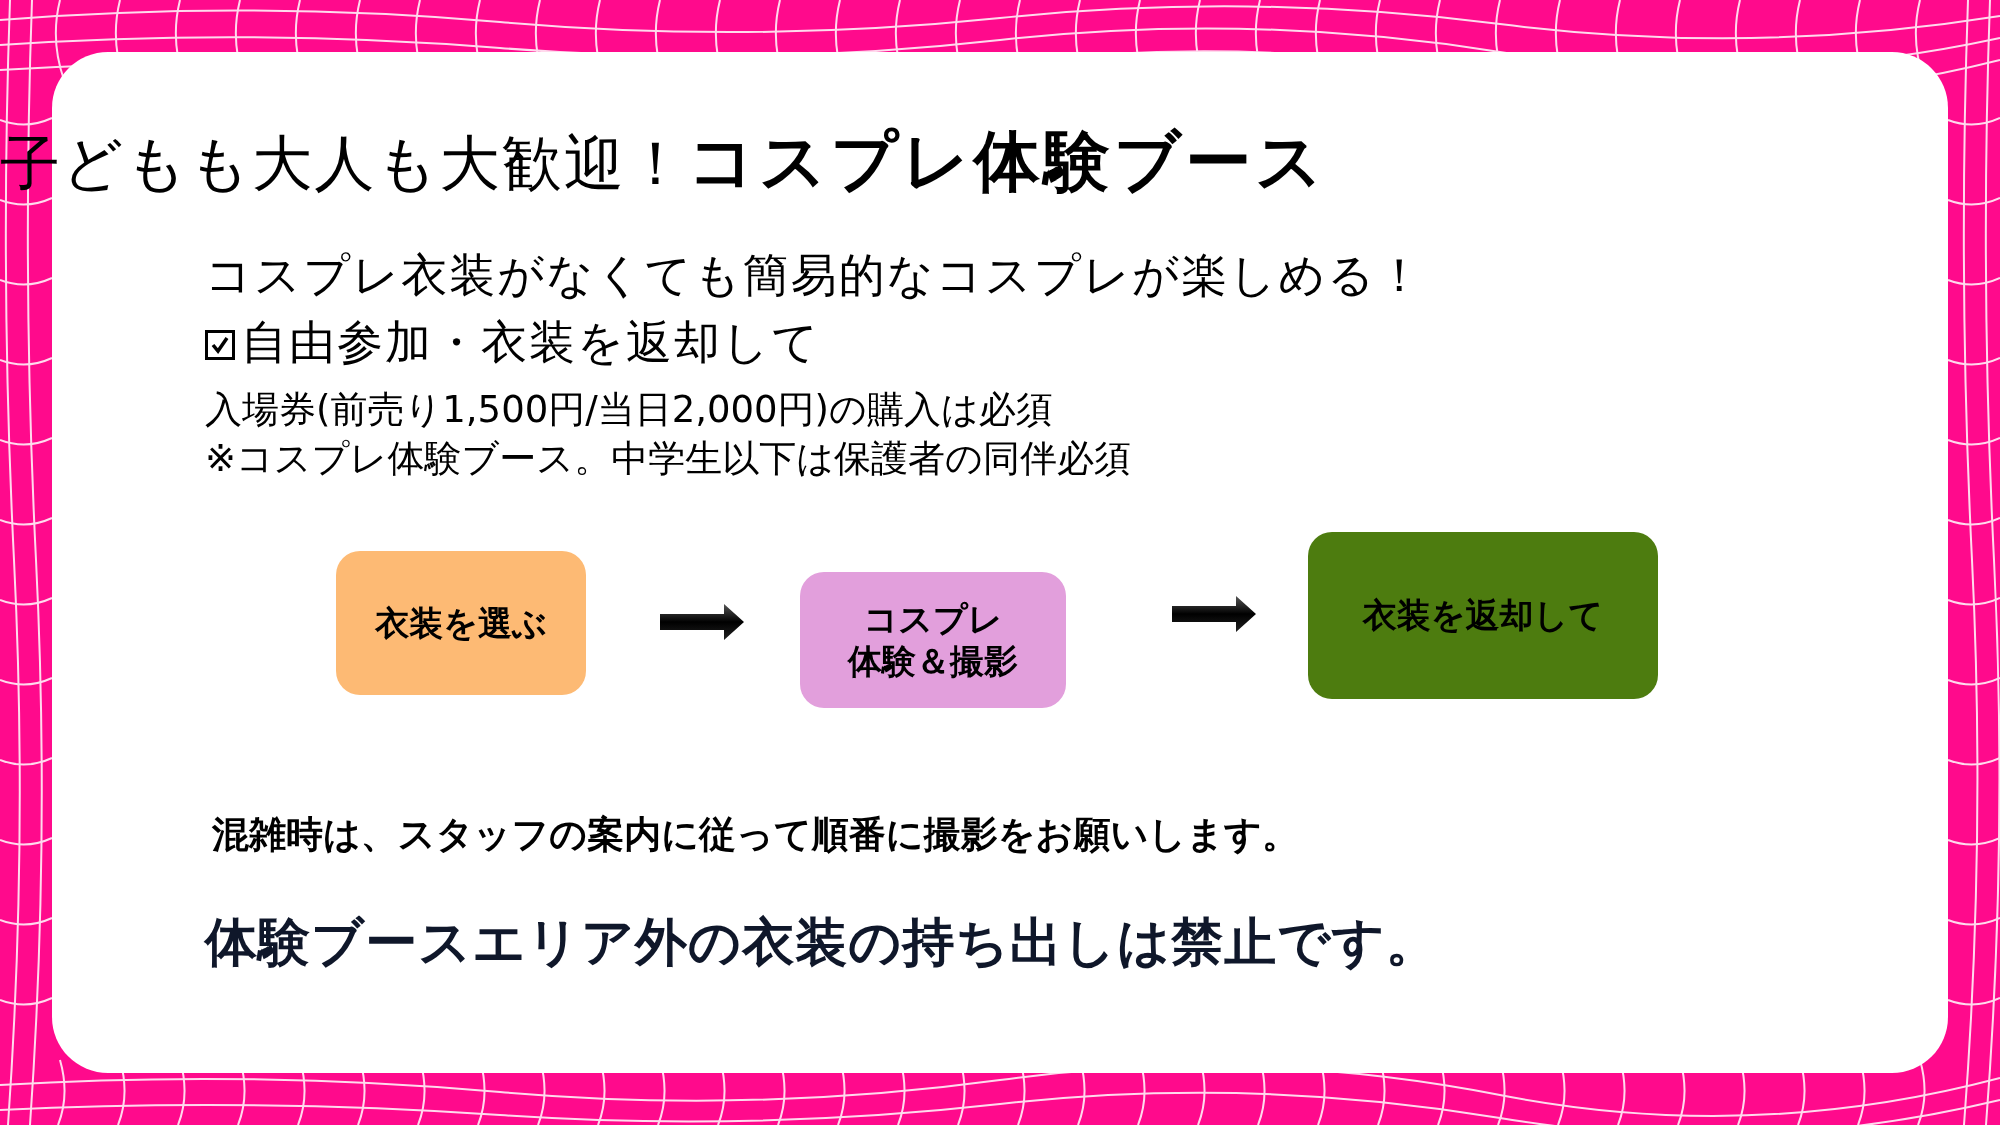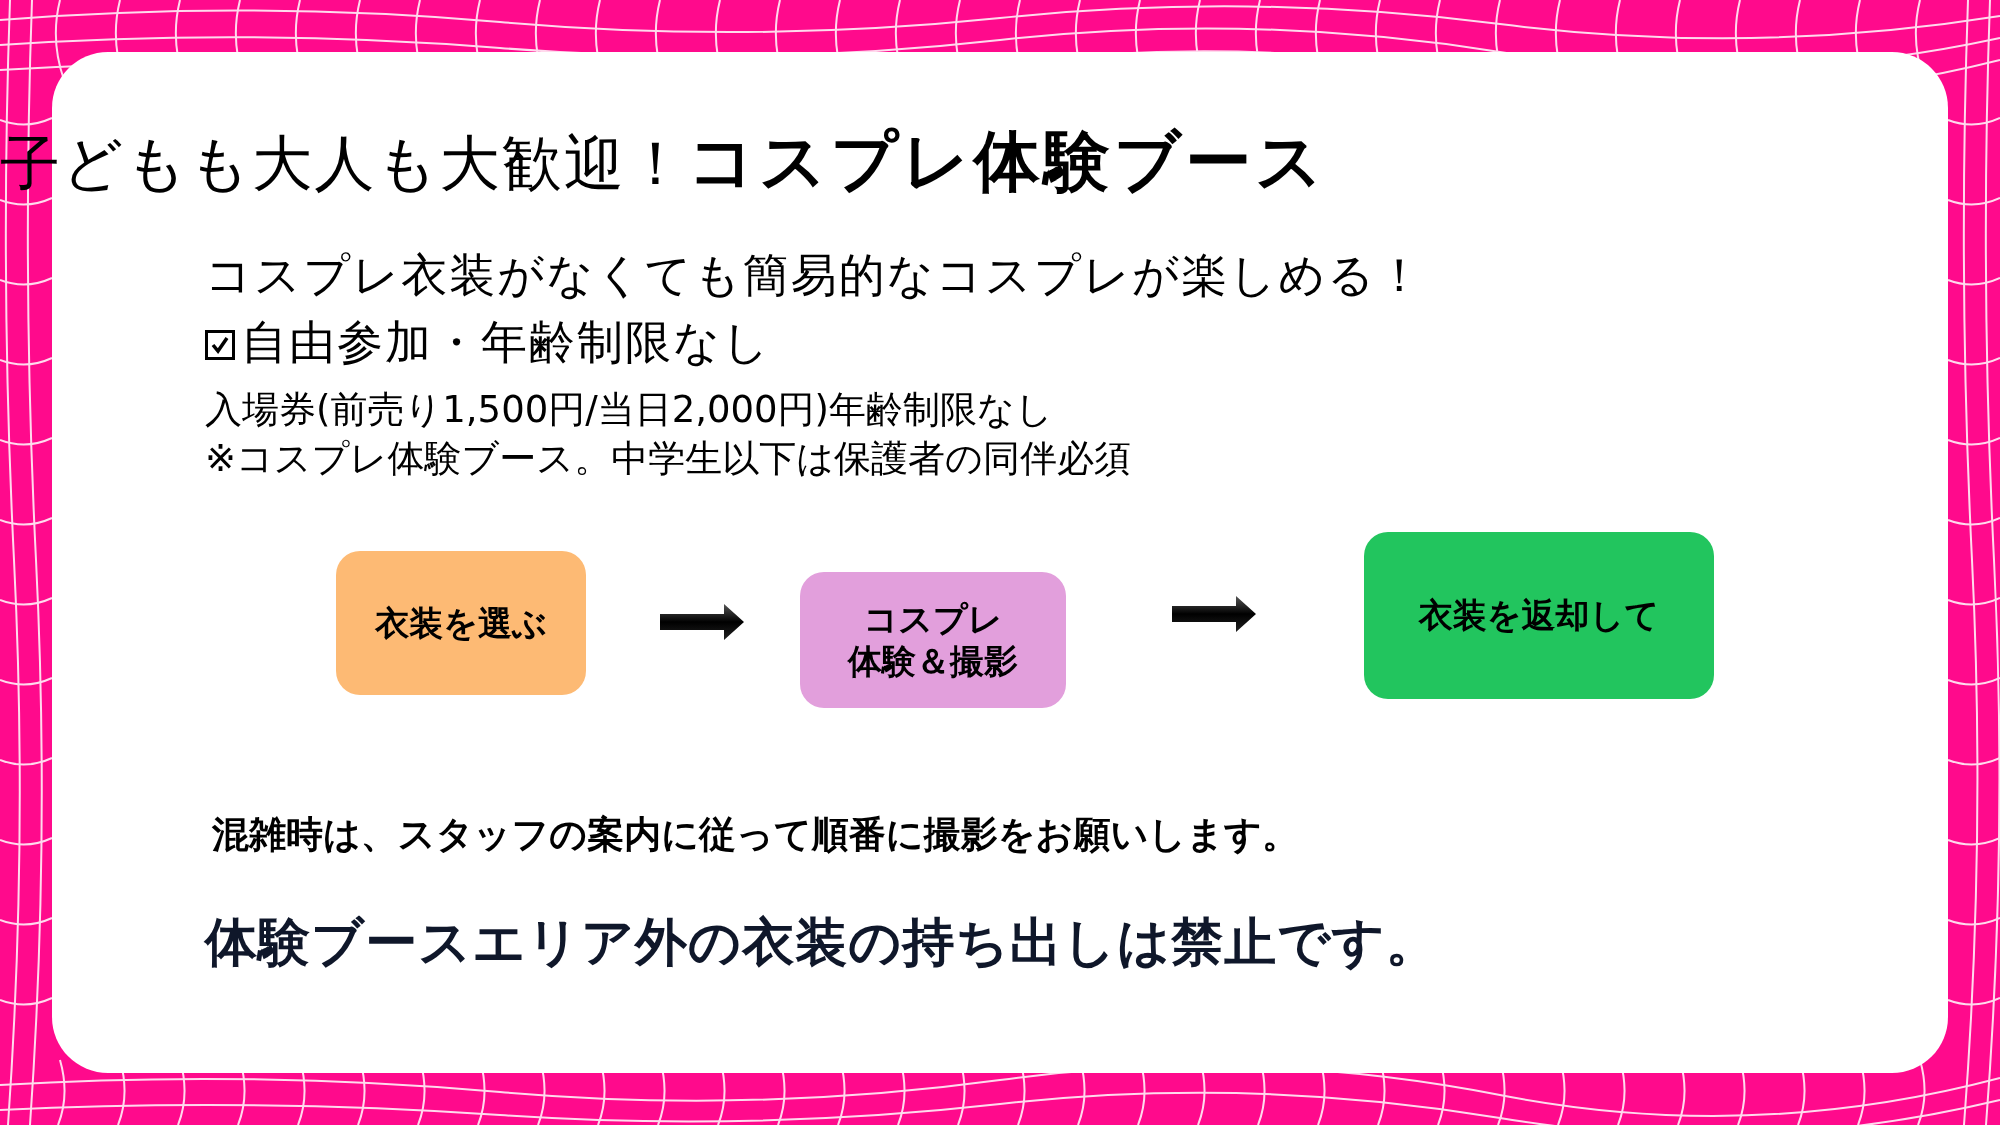--- a/index.html
+++ b/index.html
@@ -31,21 +31,21 @@
     position: relative; vertical-align: -2px; margin-right: 6px; box-sizing: border-box;
   }
   .check svg { position: absolute; left: 2px; top: 2px; }
   .box {
     position: absolute; display: flex; align-items: center; justify-content: center;
     text-align: center; font-weight: bold; color: #000; border-radius: 24px;
     line-height: 1.25;
   }
   .box1 { left: 336px; top: 551px; width: 250px; height: 144px; background: #fdba74; font-size: 34px; }
   .box2 { left: 800px; top: 572px; width: 266px; height: 136px; background: #E29FDC; font-size: 34px; text-align: center; }
-  .box3 { left: 1364px; top: 532px; width: 350px; height: 167px; background: #22c55e; font-size: 34px; }
+  .box3 { left: 1308px; top: 532px; width: 350px; height: 167px; background: #4d7c0f; font-size: 34px; }
   .arrow { position: absolute; }
   .a1 { left: 660px; top: 604px; }
   .a2 { left: 1172px; top: 596px; }
   .notice {
     position: absolute; left: 212px; top: 810px; font-size: 37px; font-weight: bold;
     color: #000000; white-space: nowrap;
   }
   .warning {
     position: absolute; left: 205px; top: 908px; font-size: 52px; font-weight: bold;
     color: #0f172a; white-space: nowrap; letter-spacing: 1px;
@@ -162,24 +162,24 @@
   <span class="light">子どもも大人も大歓迎！</span><span class="bold">コスプレ体験ブース</span>
 </div>
 
 <div class="line l1">コスプレ衣装がなくても簡易的なコスプレが楽しめる！</div>
 
 <div class="line l2">
   <span class="check">
     <svg width="20" height="20" viewBox="0 0 20 20">
         <path d="M3 10 L8 16 L17 3" fill="none" stroke="#000" stroke-width="3.5"></path>
       </svg>
-  </span><span>自由参加・年齢制限なし</span>
-</div>
-
-<div class="line l3">入場券(前売り1,500円/当日2,000円)年齢制限なし</div>
+  </span><span>自由参加・衣装を返却して</span>
+</div>
+
+<div class="line l3">入場券(前売り1,500円/当日2,000円)の購入は必須</div>
 <div class="line l4">※コスプレ体験ブース。中学生以下は保護者の同伴必須</div>
 
 <div class="box box1">
   <span>衣装を選ぶ</span>
 </div>
 
 <svg class="arrow a1" width="84" height="36" viewBox="0 0 84 36">
   <defs>
       <linearGradient id="ag1" x1="0" y1="0" x2="0" y2="1">
         <stop offset="0" stop-color="#555"></stop>

